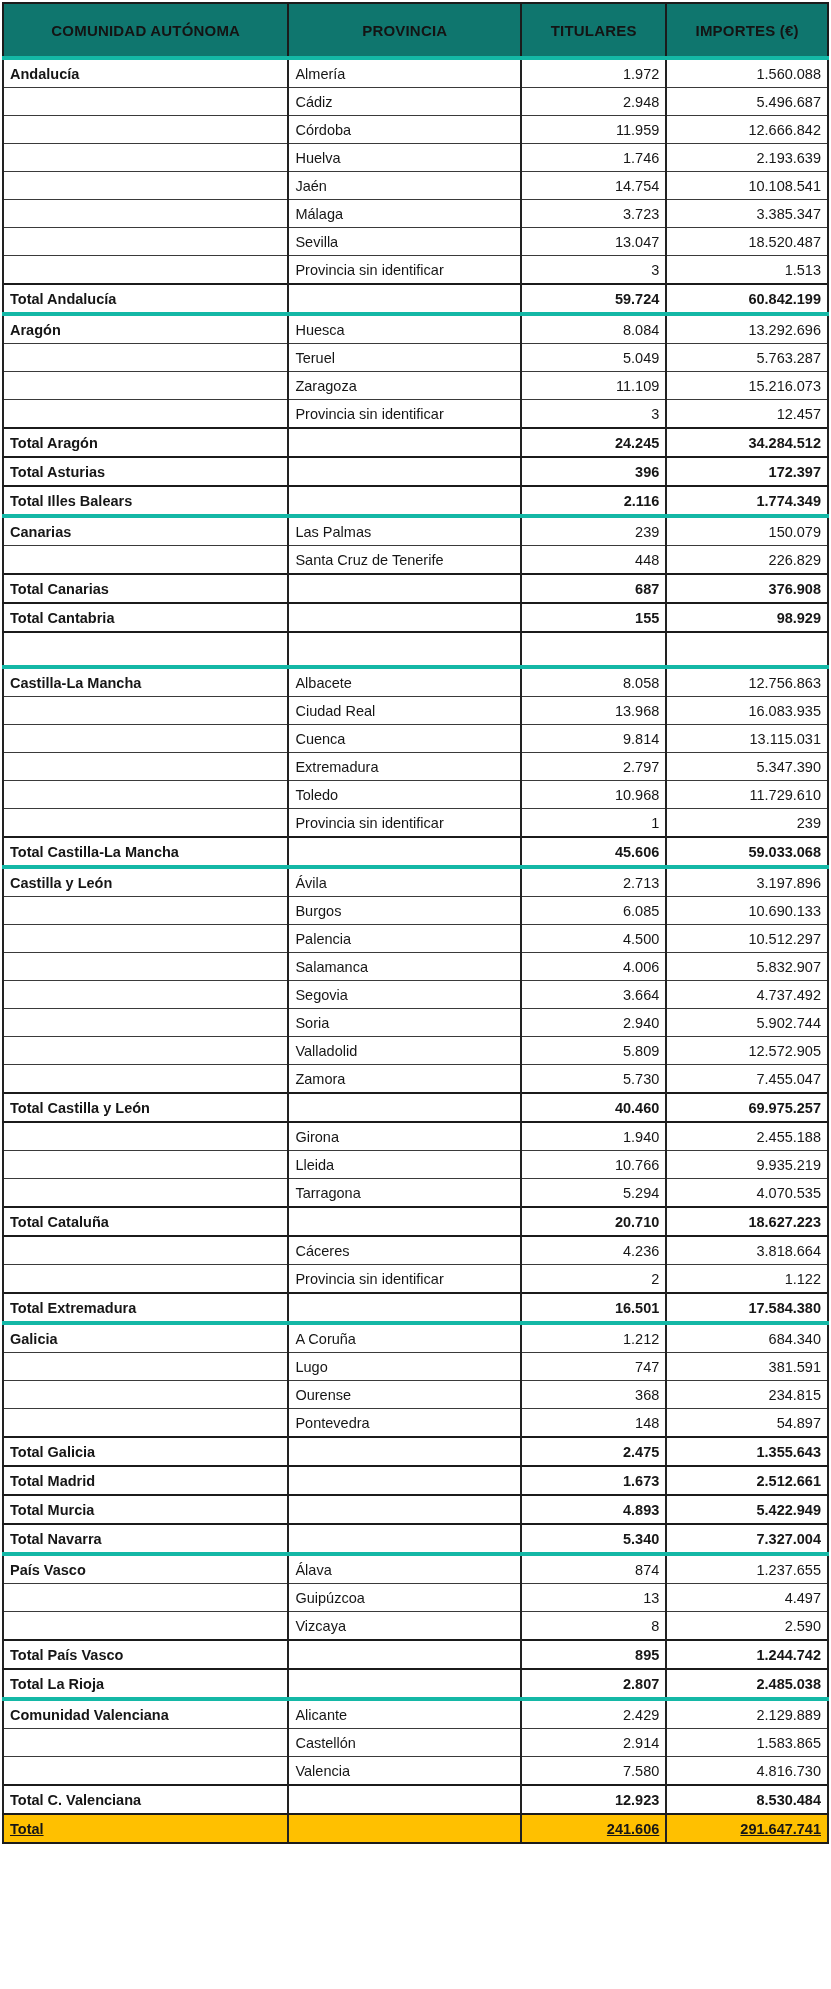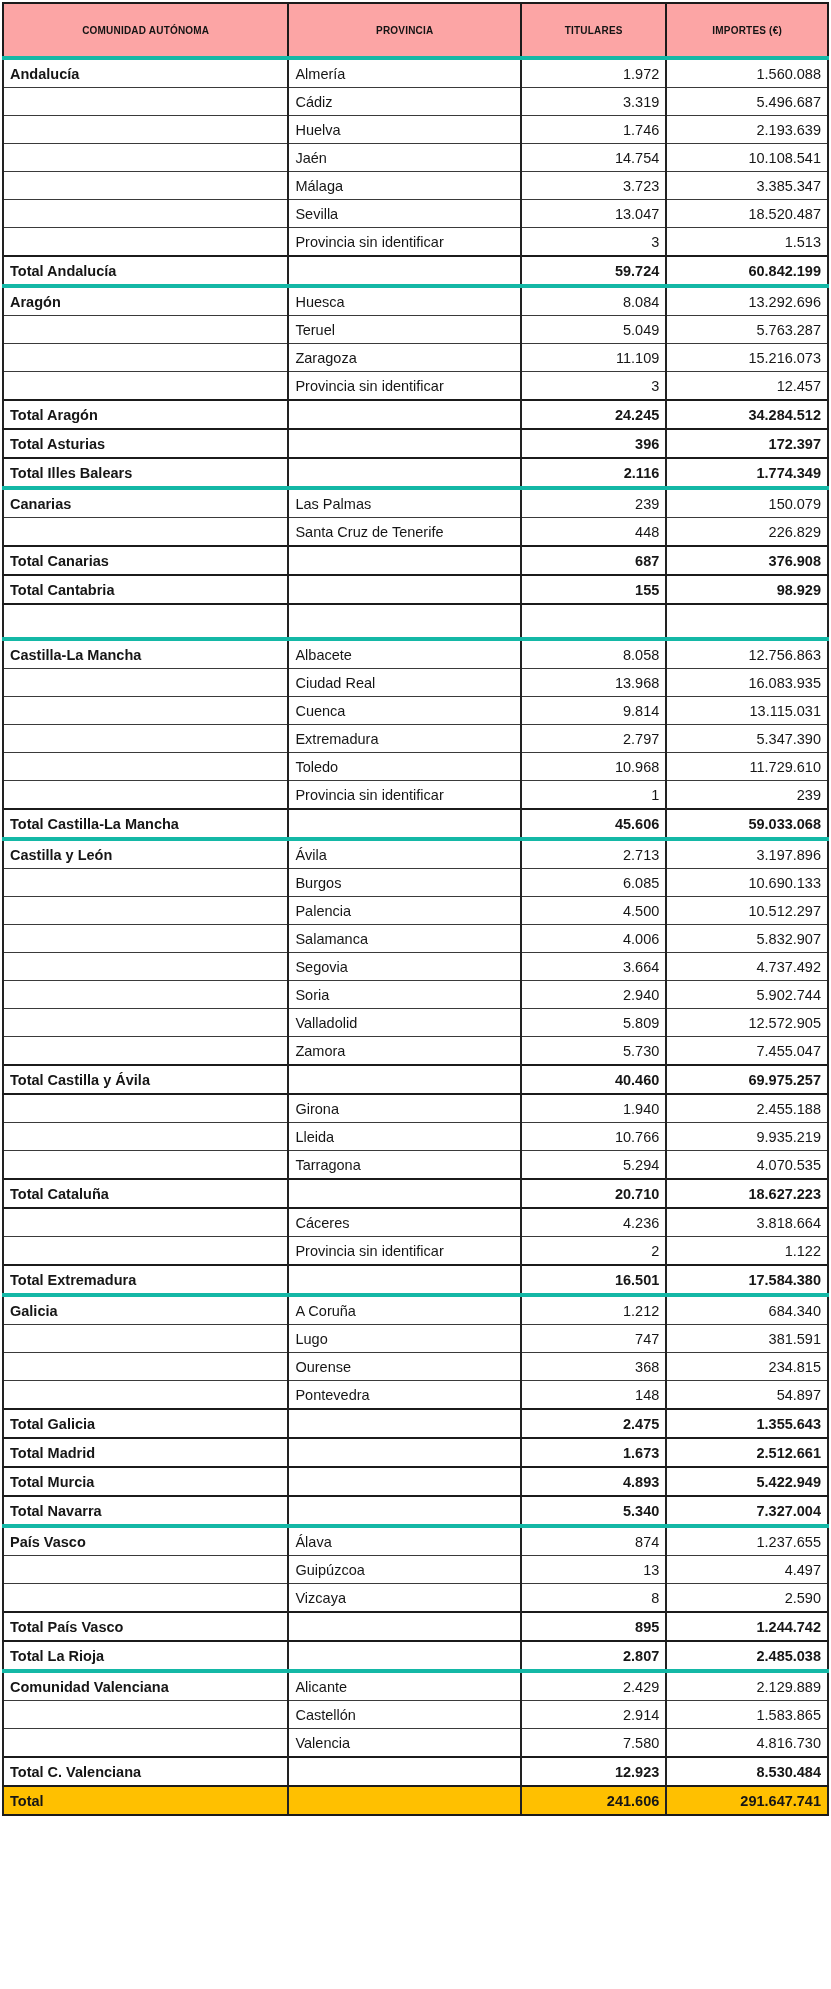--- a/index.html
+++ b/index.html
@@ -18,23 +18,23 @@
     border-collapse: collapse;
     width: 100%;
     table-layout: fixed;
     border: 2px solid #1b1b1b;
   }
   col.c-ca   { width: 34.6%; }
   col.c-prov { width: 28.2%; }
   col.c-tit  { width: 17.6%; }
   col.c-imp  { width: 19.6%; }
   th {
-    background: #fca5a5;
+    background: #0f766e;
     height: 52px;
-    font-size: 10px;
+    font-size: 15px;
     font-weight: bold;
     text-align: center;
     color: #141414;
     border: 2px solid #1b1b1b;
     border-bottom: 3px solid #1b1b1b;
     padding: 0 4px;
     letter-spacing: 0.2px;
   }
   td {
     height: 27px;
@@ -57,20 +57,21 @@
     border-top: 2px solid #1b1b1b;
     border-bottom: 2px solid #1b1b1b;
   }
   tr.row-total td.regular { font-weight: bold; }
   tr.row-empty td { height: 32px; }
   tr.row-grand td {
     background: #FFC000;
     font-weight: bold;
     border-top: 2px solid #1b1b1b;
     border-bottom: 2px solid #1b1b1b;
+    text-decoration: underline;
   }
 </style>
 </head>
 <body>
 
 <div class="table-wrap">
   <table>
     <colgroup>
       <col class="c-ca">
         <col class="c-prov">
@@ -88,22 +89,28 @@
     <tbody>
         <tr class="row-data group-start">
           <td class="col-ca">Andalucía</td>
           <td class="col-prov">Almería</td>
           <td class="col-tit num">1.972</td>
           <td class="col-imp num">1.560.088</td>
         </tr>
         <tr class="row-data">
           <td class="col-ca"></td>
           <td class="col-prov">Cádiz</td>
-          <td class="col-tit num">3.319</td>
+          <td class="col-tit num">2.948</td>
           <td class="col-imp num">5.496.687</td>
+        </tr>
+        <tr class="row-data">
+          <td class="col-ca"></td>
+          <td class="col-prov">Córdoba</td>
+          <td class="col-tit num">11.959</td>
+          <td class="col-imp num">12.666.842</td>
         </tr>
         <tr class="row-data">
           <td class="col-ca"></td>
           <td class="col-prov">Huelva</td>
           <td class="col-tit num">1.746</td>
           <td class="col-imp num">2.193.639</td>
         </tr>
         <tr class="row-data">
           <td class="col-ca"></td>
           <td class="col-prov">Jaén</td>
@@ -290,21 +297,21 @@
           <td class="col-tit num">5.809</td>
           <td class="col-imp num">12.572.905</td>
         </tr>
         <tr class="row-data">
           <td class="col-ca"></td>
           <td class="col-prov">Zamora</td>
           <td class="col-tit num">5.730</td>
           <td class="col-imp num">7.455.047</td>
         </tr>
         <tr class="row-total">
-          <td class="col-ca">Total Castilla y Ávila</td>
+          <td class="col-ca">Total Castilla y León</td>
           <td class="col-prov"></td>
           <td class="col-tit num">40.460</td>
           <td class="col-imp num">69.975.257</td>
         </tr>
         <tr class="row-data">
           <td class="col-ca"></td>
           <td class="col-prov">Girona</td>
           <td class="col-tit num">1.940</td>
           <td class="col-imp num">2.455.188</td>
         </tr>

